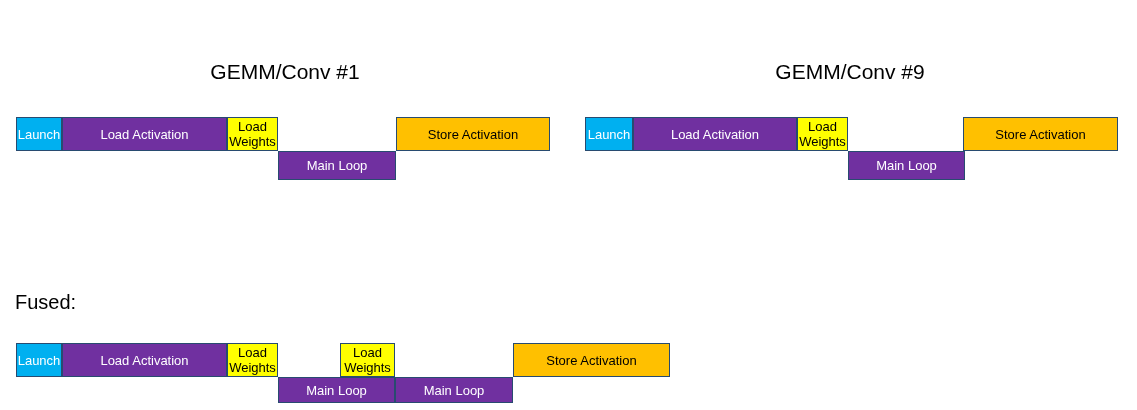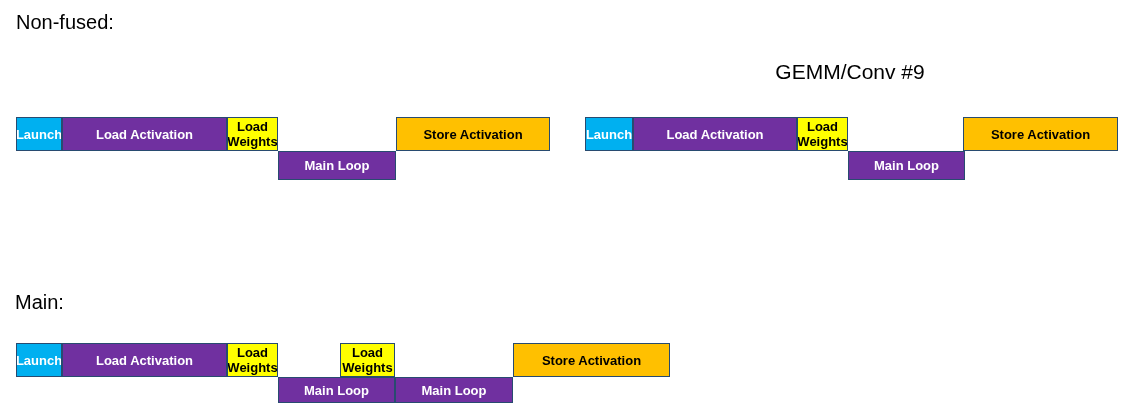--- a/index.html
+++ b/index.html
@@ -32,33 +32,32 @@
     position: absolute;
     box-sizing: border-box;
     border: 1.4px solid #284B70;
     display: flex;
     align-items: center;
     justify-content: center;
     text-align: center;
     font-size: 13px;
     line-height: 15px;
     overflow: hidden;
-    font-weight: bold;
   }
 </style>
 </head>
 <body>
 
 <div id="canvas">
-  <div class="section-label" style="left:16px; top:11px;">Non-fused:</div>
 
+  <div class="group-title" style="left:285px; top:60px;">GEMM/Conv #1</div>
 
   <div class="group-title" style="left:850px; top:60px;">GEMM/Conv #9</div>
 
-  <div class="section-label" style="left:15px; top:291px;">Main:</div>
+  <div class="section-label" style="left:15px; top:291px;">Fused:</div>
 
   <div id="blocks-layer">
       <div class="block" style="left: 16px; top: 117px; width: 46px; height: 34px; background: rgb(0, 176, 240); border-color: rgb(40, 75, 112); color: rgb(255, 255, 255);">Launch</div>
       <div class="block" style="left: 62px; top: 117px; width: 165px; height: 34px; background: rgb(112, 48, 160); border-color: rgb(40, 75, 112); color: rgb(255, 255, 255);">Load Activation</div>
       <div class="block" style="left: 227px; top: 117px; width: 51px; height: 34px; background: rgb(255, 255, 0); border-color: rgb(40, 75, 112); color: rgb(0, 0, 0);">Load Weights</div>
       <div class="block" style="left: 278px; top: 151px; width: 118px; height: 29px; background: rgb(112, 48, 160); border-color: rgb(40, 75, 112); color: rgb(255, 255, 255);">Main Loop</div>
       <div class="block" style="left: 396px; top: 117px; width: 154px; height: 34px; background: rgb(255, 192, 0); border-color: rgb(40, 75, 112); color: rgb(0, 0, 0);">Store Activation</div>
       <div class="block" style="left: 585px; top: 117px; width: 48px; height: 34px; background: rgb(0, 176, 240); border-color: rgb(40, 75, 112); color: rgb(255, 255, 255);">Launch</div>
       <div class="block" style="left: 633px; top: 117px; width: 164px; height: 34px; background: rgb(112, 48, 160); border-color: rgb(40, 75, 112); color: rgb(255, 255, 255);">Load Activation</div>
       <div class="block" style="left: 797px; top: 117px; width: 51px; height: 34px; background: rgb(255, 255, 0); border-color: rgb(40, 75, 112); color: rgb(0, 0, 0);">Load Weights</div>

